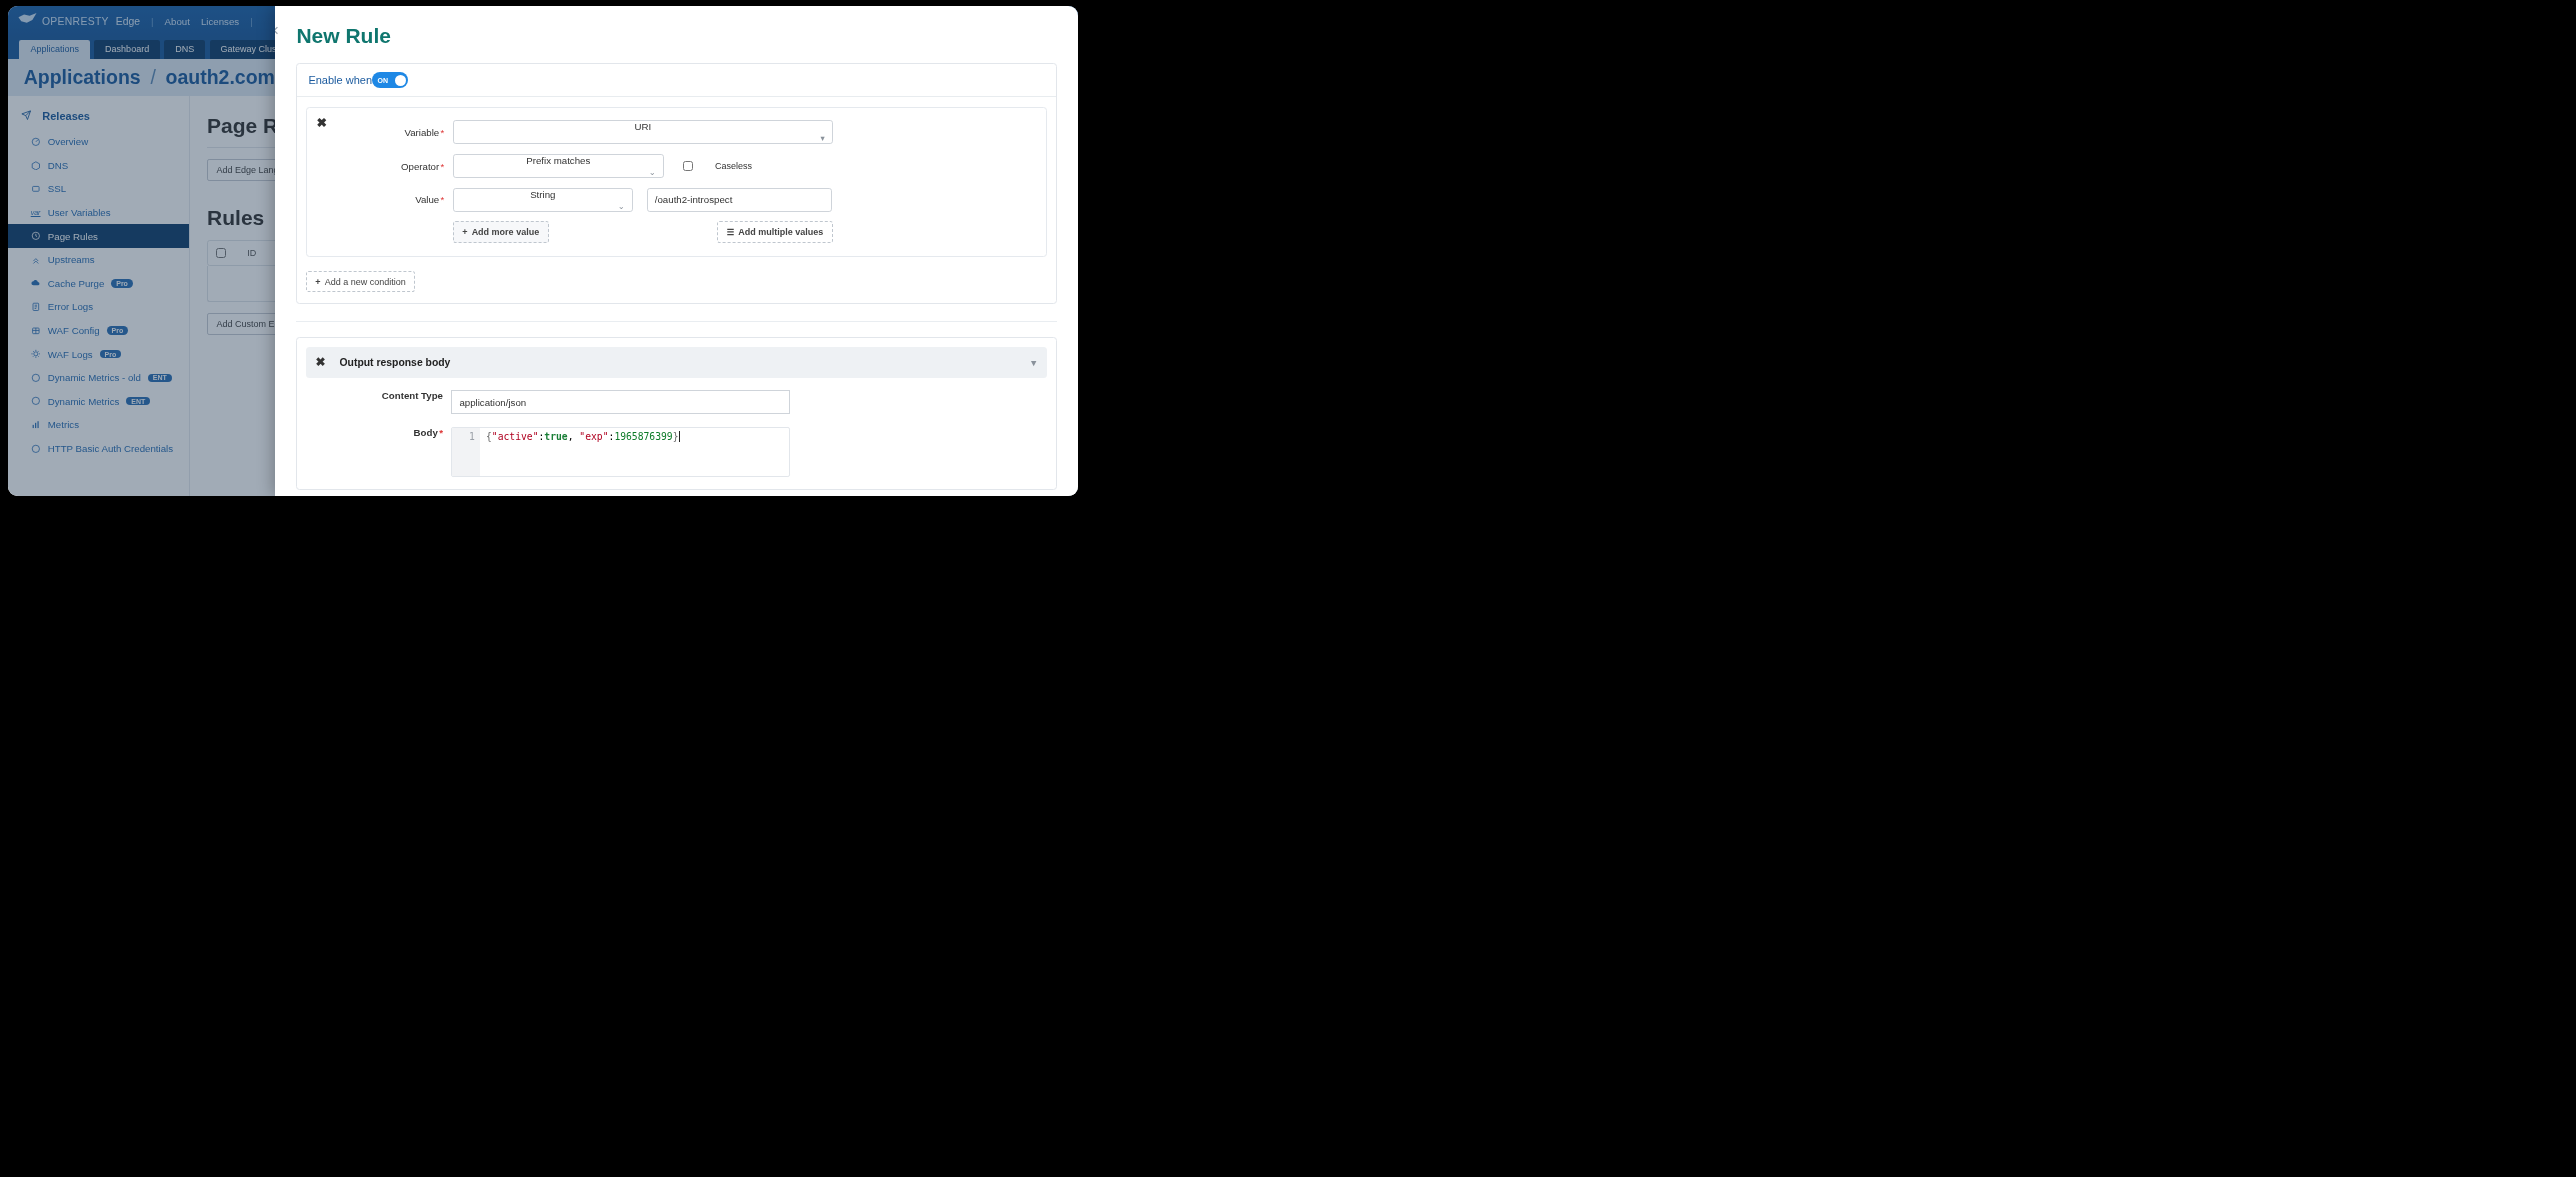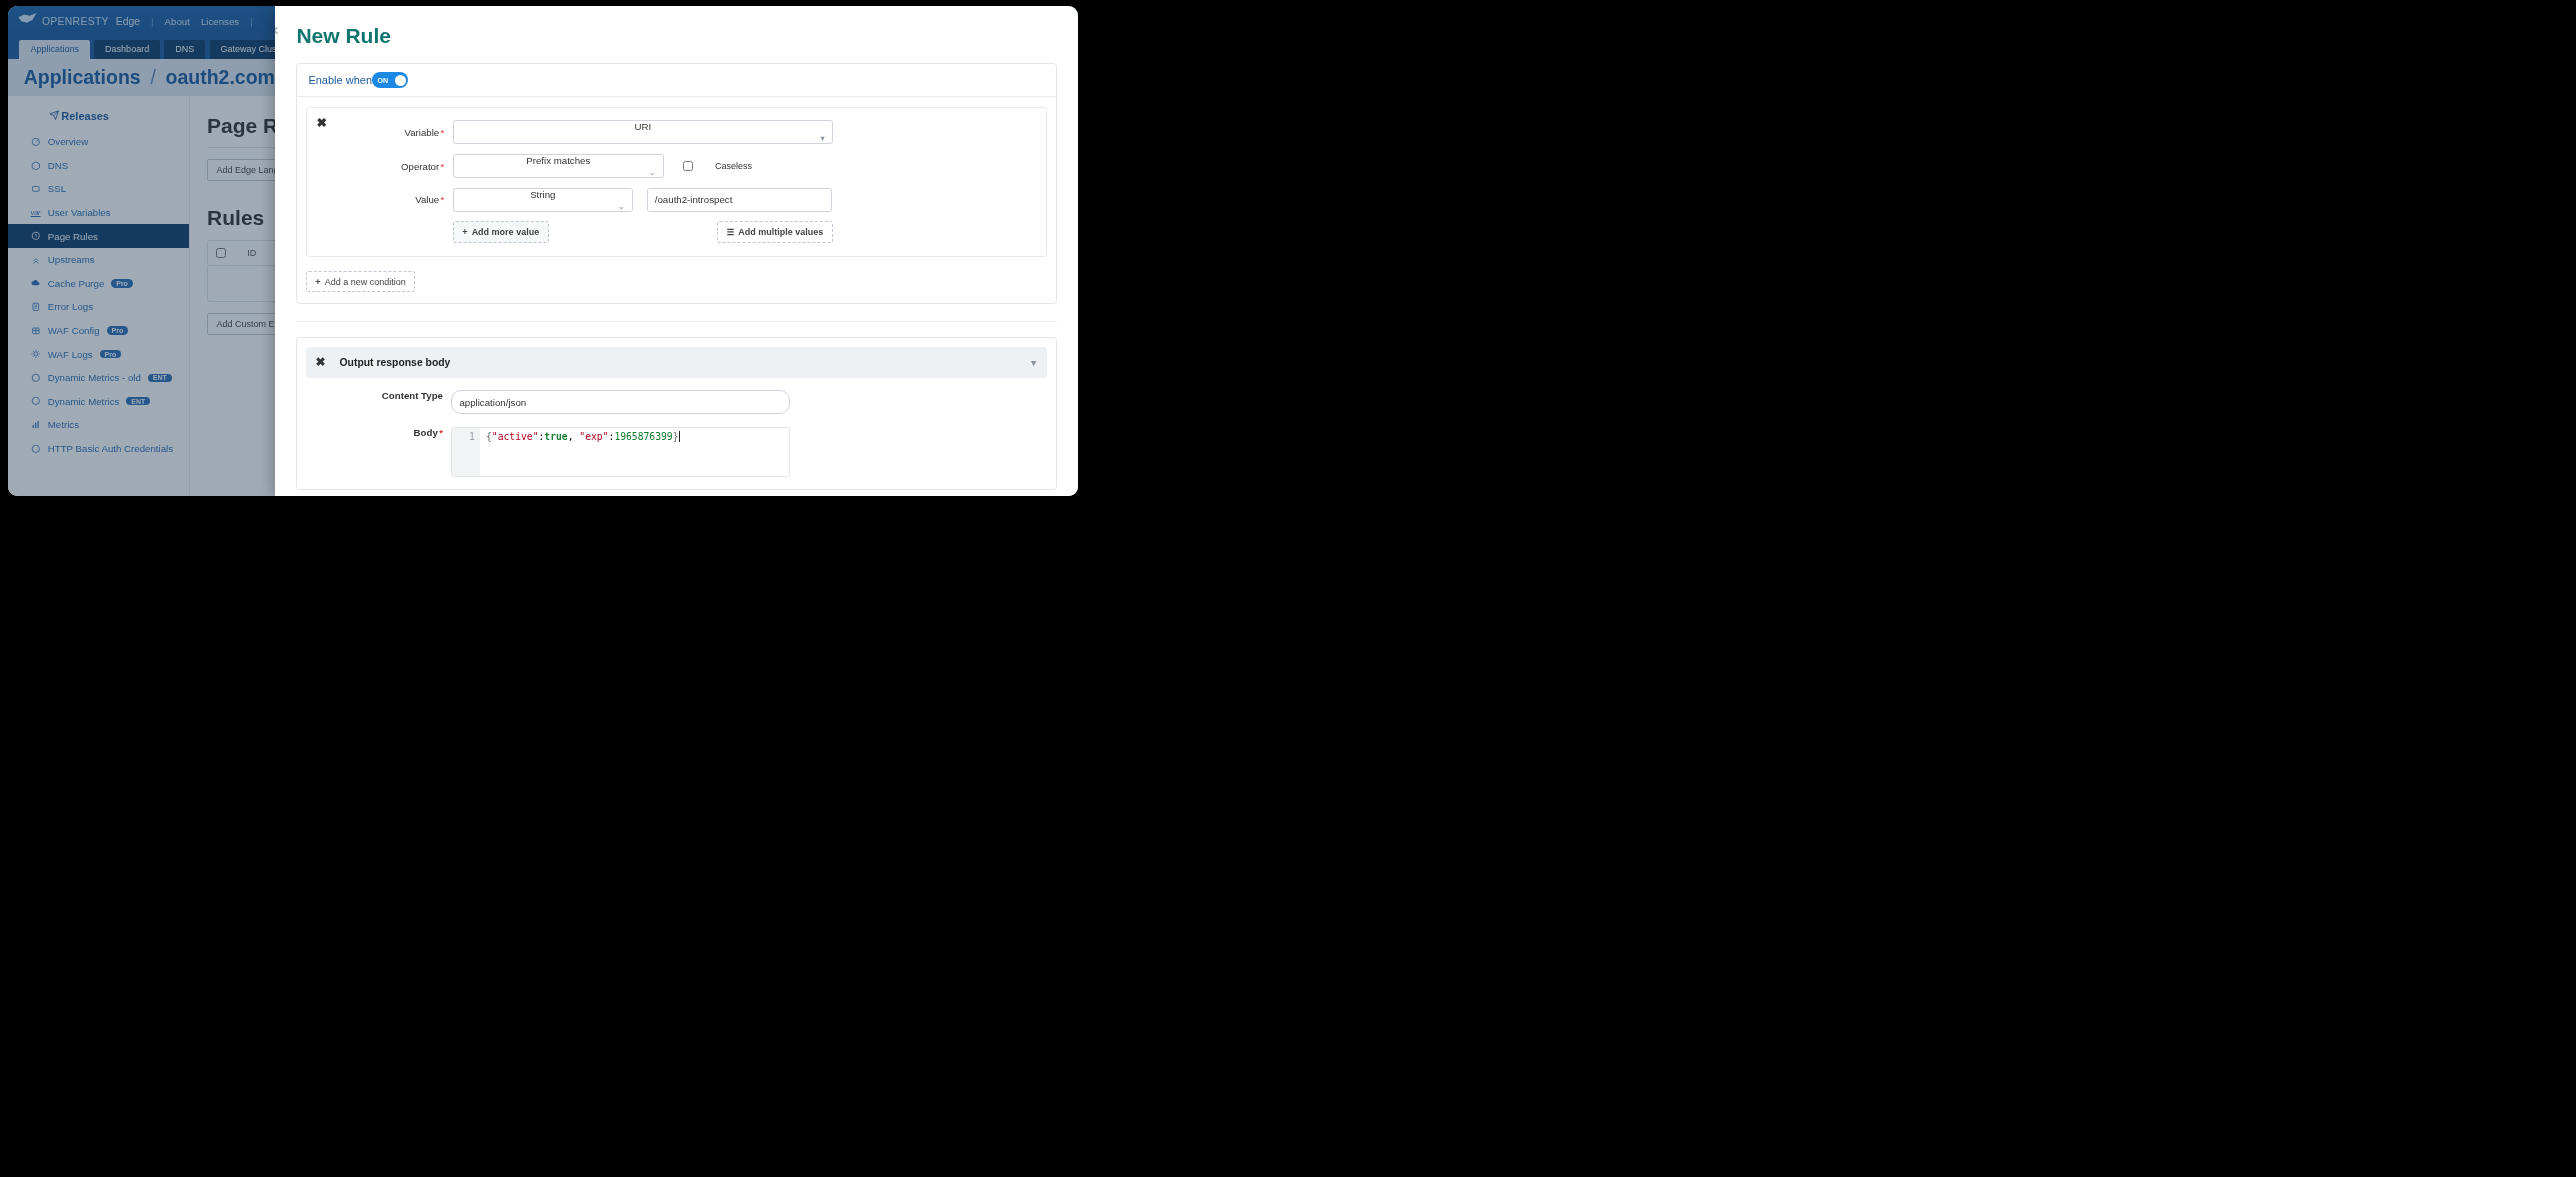--- a/index.html
+++ b/index.html
@@ -71,24 +71,23 @@
   .body-row { display:flex; height: calc(100% - 31px - 22px - 35px); }
   .sidebar {
     width: 182px;
     background:#fff;
     padding: 8.4px 0;
     font-size:9.7px;
     color:#2a6fb5;
     border-right:0.7px solid #e5e9ee;
   }
   .side-head {
-    display:flex; align-items:center; gap:2px;
+    display:flex; align-items:center; gap:11px;
     font-weight:700; font-size:11px; padding:5.6px 12.5px 8.4px;
     color:#1a5a9e;
-    margin-left:28px;
   }
   .side-item {
     display:flex; align-items:center; gap:7px;
     padding:6.3px 12.5px 6.3px 22px;
     cursor:pointer;
     color:#2a6fb5;
   }
   .side-item.active { background:#0f3d6b; color:#fff; }
   .side-item .pill { background:#2a6fb5; color:#fff; font-size:7px; padding:0.7px 4.9px; border-radius:6.3px; font-weight:600;}
   .side-icon { width:10.4px; height:10.4px; display:inline-flex; align-items:center; justify-content:center; color:inherit; }
@@ -198,21 +197,21 @@
     padding:8.4px 9.7px;
     margin:8.4px;
     font-weight:700; color:#222; font-size:10.4px;
     position:relative;
   }
   .action-bar .remove-x { font-size:12px; color:#333; cursor:pointer; margin-right:14px; }
   .action-bar .caret-big { position:absolute; right:11px; color:#8a929b; font-size:9.7px; }
 
   .action-body { padding: 4.2px 8.4px 0 36px; }
   .input-wide {
-    border:0.7px solid #cfd4da; border-radius:10px; height:24px;
+    border:0.7px solid #cfd4da; border-radius:0; height:24px;
     padding:0 7px; font-size:9.7px; width:339px; background:#fff; color:#333;
   }
   .code-editor {
     display:flex; border:0.7px solid #e2e6eb; border-radius:2.1px; height:50px; width:339px;
     font-family: ui-monospace, "SFMono-Regular", Consolas, monospace; font-size:9.7px; overflow:hidden;
   }
   .code-gutter { width:28px; background:#f2f3f5; color:#9aa0a8; text-align:right; padding:2.8px 5.6px 0 0; }
   .code-text { padding:2.8px 5.6px; white-space:pre; }
   .tok-brace { color:#6a6a6a; }
   .tok-key   { color:#b00020; }

